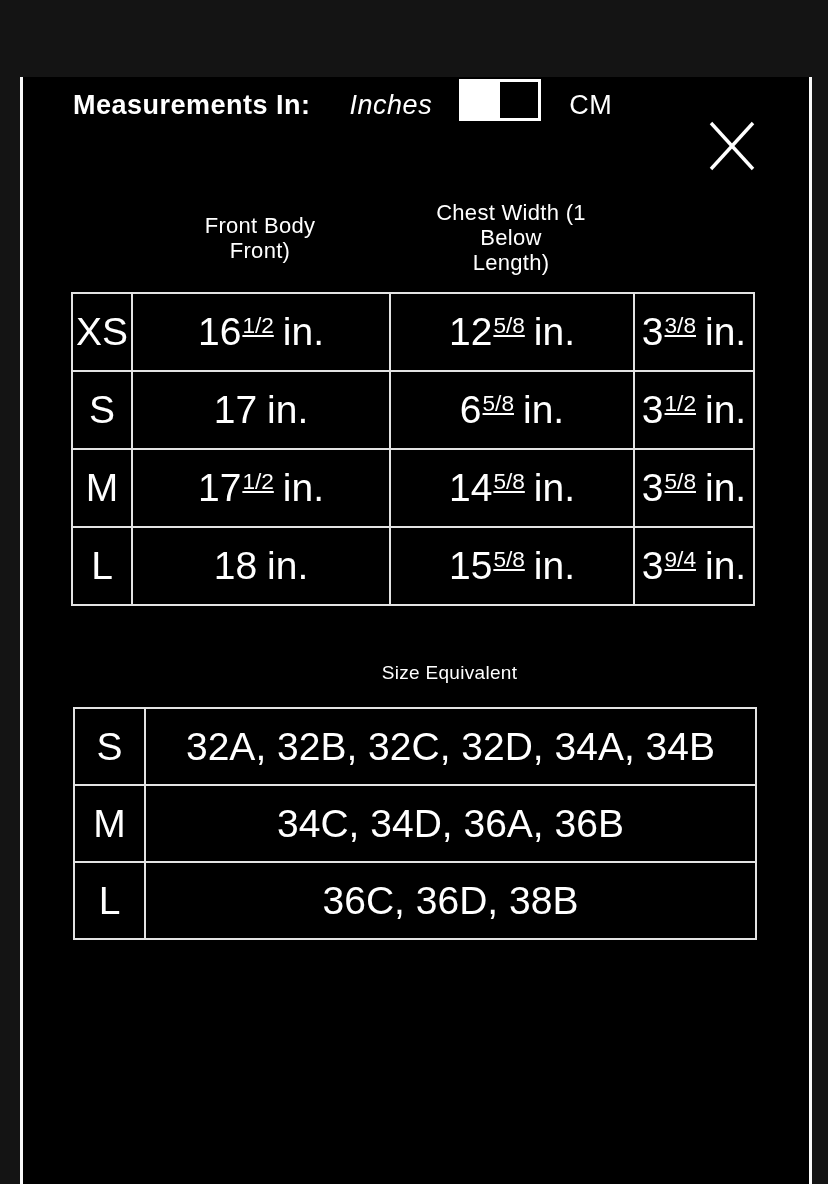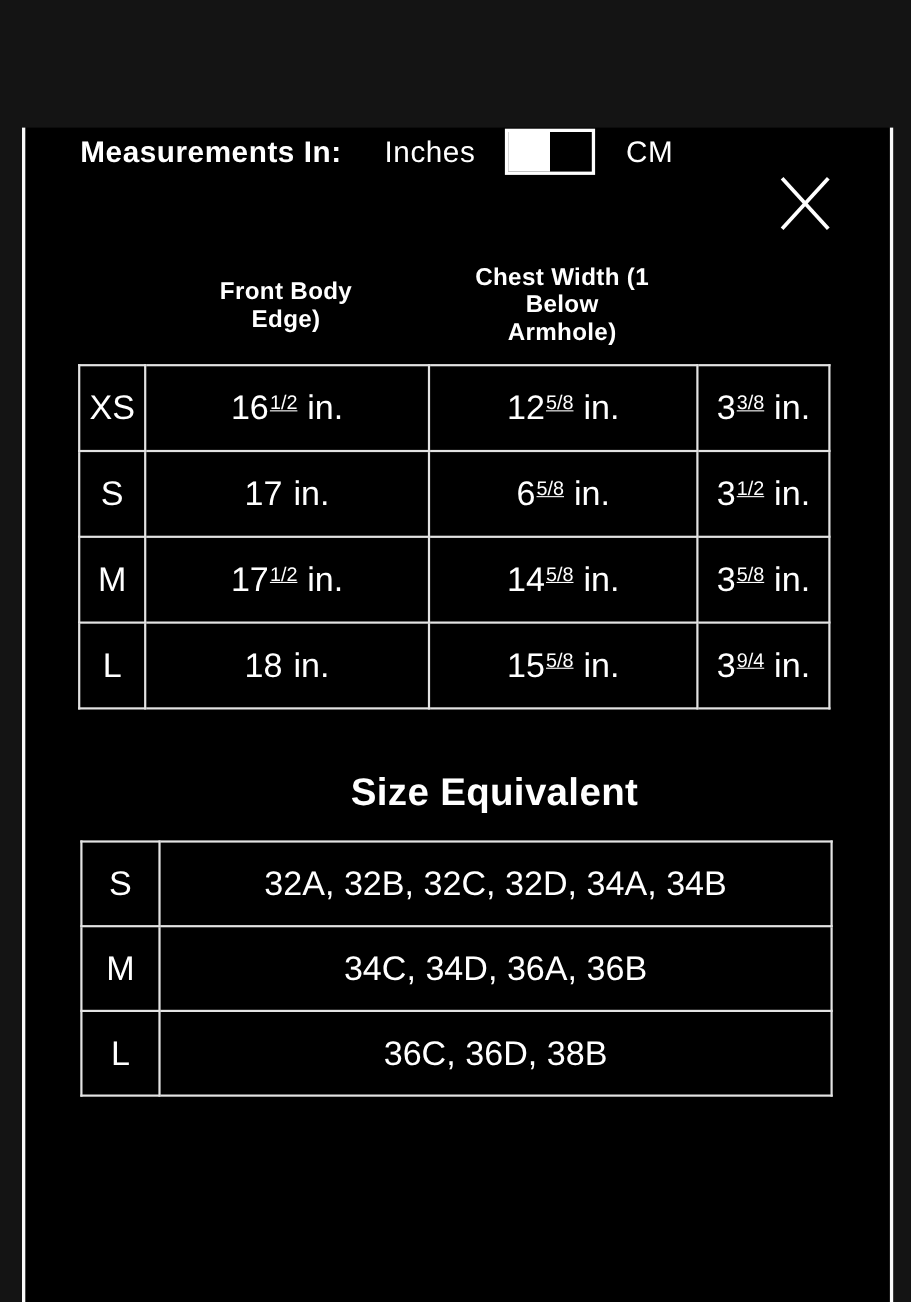--- a/index.html
+++ b/index.html
@@ -4,45 +4,45 @@
 <style>
   * { margin:0; padding:0; box-sizing:border-box; }
   html,body { width:828px; height:1184px; background:#141414; overflow:hidden;
               font-family:"Liberation Sans", sans-serif; color:#ffffff; }
   .modal { position:relative; margin-left:20px; width:792px; height:1184px;
            background:#000000; border-left:3px solid #fafafa; border-right:3px solid #fafafa; }
   .close-btn { position:absolute; top:44px; right:54px; width:46px; height:50px;
                background:transparent; border:none; cursor:pointer; padding:0; }
   .close-btn svg { display:block; width:46px; height:50px; }
 
-  .measure-row { display:flex; align-items:center; margin:116px 0 0 50px; height:44px; }
+  .measure-row { display:flex; align-items:flex-end; margin:77px 0 0 50px; height:44px; }
   .m-label { font-size:27px; font-weight:bold; letter-spacing:0.5px; }
   .unit-label { font-size:27px; font-weight:400; letter-spacing:0.5px; }
-  .lbl-inches { margin-left:39px; }
+  .lbl-inches { margin-left:39px;font-style:italic; }
   .lbl-cm { margin-left:28px; }
   .toggle { margin-left:27px; width:82px; height:42px; border:3px solid #ffffff;
             background:#000000; position:relative; cursor:pointer; }
   .toggle .knob { position:absolute; left:0; top:0; width:50%; height:100%; background:#ffffff; }
 
   .header-grid { display:grid; grid-template-columns:60px 258px 244px 120px;
                  margin:79px 0 0 48px; align-items:center; text-align:center;
-                 font-size:22px; font-weight:bold; line-height:25px; letter-spacing:0.3px; }
+                 font-size:22px; font-weight:normal; line-height:25px; letter-spacing:0.3px; }
 
   table { border-collapse:collapse; table-layout:fixed; }
   .t1 { margin:17px 0 0 48px; width:682px; }
   .t2 { margin:23px 0 0 50px; width:682px; }
   td { border:2px solid #e3e3e3; text-align:center; vertical-align:middle;
-       font-size:31px; font-weight:400; color:#ffffff; }
+       font-size:39px; font-weight:400; color:#ffffff; }
   .t1 td { height:78px; }
   .t2 td { height:77px; }
   .frac { font-size:0.58em; position:relative; top:-0.52em; margin-left:1px;text-decoration:underline; }
   .unit-suffix { margin-left:9px;margin-top:29px; }
 
   .size-eq-title-wrap { margin:56px 0 0 121px; width:611px; text-align:center; }
-  .size-eq-title { font-size:35px; font-weight:bold; letter-spacing:0.3px; }
+  .size-eq-title { font-size:19px; font-weight:normal; letter-spacing:0.3px; }
 </style>
 </head>
 <body>
 
 <div class="modal">
 
   <button class="close-btn">
     <span>
       <svg viewBox="0 0 46 50" xmlns="http://www.w3.org/2000/svg">
         <line x1="2" y1="2" x2="44" y2="48" stroke="#ffffff" stroke-width="3.4"></line>
@@ -57,26 +57,26 @@
     <div class="toggle">
       <div class="knob"></div>
     </div>
     <span class="unit-label lbl-cm">CM</span>
   </div>
 
   <div class="header-grid">
     <div></div>
     <div>
       <div>Front Body</div>
-      <div>Edge)</div>
+      <div>Front)</div>
     </div>
     <div>
       <div>Chest Width (1</div>
       <div>Below</div>
-      <div>Armhole)</div>
+      <div>Length)</div>
     </div>
   </div>
 
   <table class="t1">
     <colgroup>
         <col style="width:60px">
         <col style="width:258px">
         <col style="width:244px">
         <col style="width:120px">
       </colgroup>

